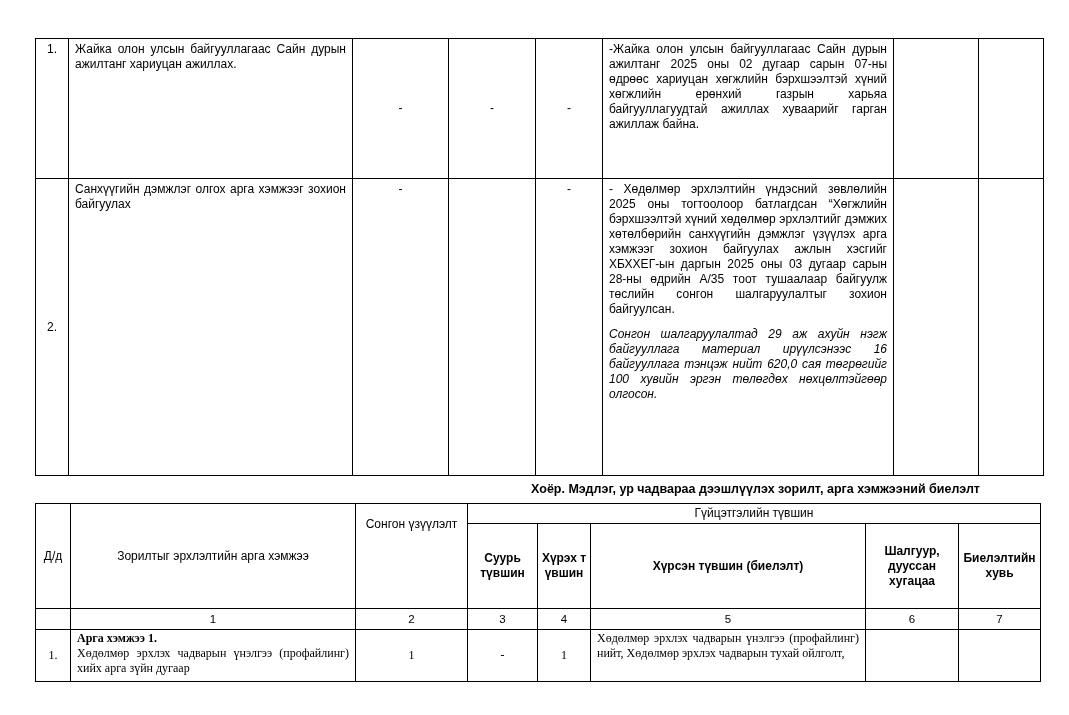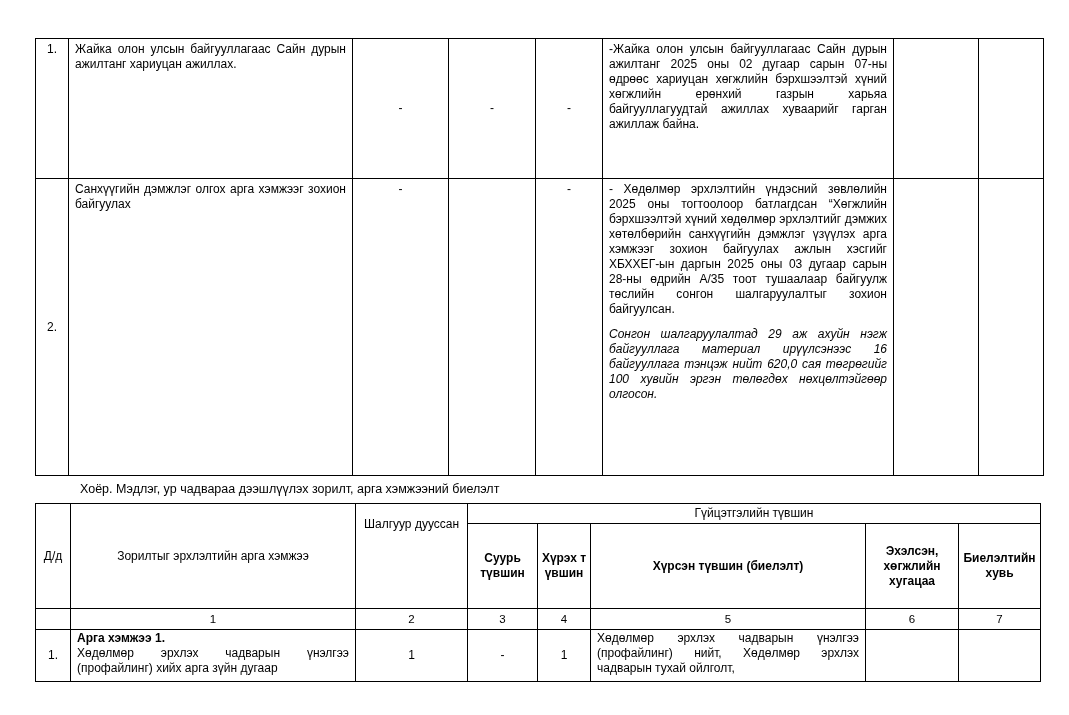--- a/index.html
+++ b/index.html
@@ -16,29 +16,29 @@
   .t2{left:35px;top:503px;width:1005px;}
   .center{text-align:center;}
   .middle{vertical-align:middle;}
   .justify{text-align:justify;}
   .numcell{padding:3px 2px;text-align:center;}
   .r1{height:140px;}
   .r2{height:297px;}
   .hA{height:19px;}
   .hB{height:85px;font-weight:bold;}
   .numsrow td{height:18px;font-size:11.5px;line-height:13px;padding:1px 2px;text-align:center;vertical-align:middle;}
-  .crow td{height:48px;padding:1px 6px 2px;}
+  .crow td{height:48px;padding:1px 6px 2px;font-family:Liberation Serif, serif;}
   .head{ text-align:center;vertical-align:middle;padding:2px 3px;}
   .head-top{vertical-align:top;padding-top:13px;}
   .bold{font-weight:bold;}
   .p2{margin-top:10px;font-style:italic;}
   p{margin:0;}
   .section-title{
     position:absolute;left:80px;top:481px;width:900px;
-    font-size:12.5px;font-weight:normal;line-height:16px;
+    font-size:12.5px;font-weight:bold;line-height:16px;text-align:right;
   }
   .breaky{word-break:break-all;}
 </style>
 </head>
 <body>
 
 <div class="page">
 
   <table class="t1">
     <colgroup>
@@ -88,28 +88,28 @@
       <col style="width:70px">
         <col style="width:53px">
         <col style="width:275px">
       <col style="width:93px">
         <col style="width:82px">
     </colgroup>
     <tbody>
         <tr class="hA">
       <td rowspan="2" class="head">Д/д</td>
       <td rowspan="2" class="head">Зорилтыг эрхлэлтийн арга хэмжээ</td>
-      <td rowspan="2" class="head head-top">Шалгуур дууссан</td>
+      <td rowspan="2" class="head head-top">Сонгон үзүүлэлт</td>
       <td colspan="5" class="head">Гүйцэтгэлийн түвшин</td>
     </tr>
     <tr class="hB">
       <td class="head">Суурь түвшин</td>
       <td class="head breaky">Хүрэх түвшин</td>
       <td class="head">Хүрсэн түвшин (биелэлт)</td>
-      <td class="head">Эхэлсэн, хөгжлийн хугацаа</td>
+      <td class="head">Шалгуур, дууссан хугацаа</td>
       <td class="head breaky">Биелэлтийн хувь</td>
     </tr>
     <tr class="numsrow">
       <td></td>
       <td>1</td>
       <td>2</td>
       <td>3</td>
       <td>4</td>
       <td>5</td>
       <td>6</td>

